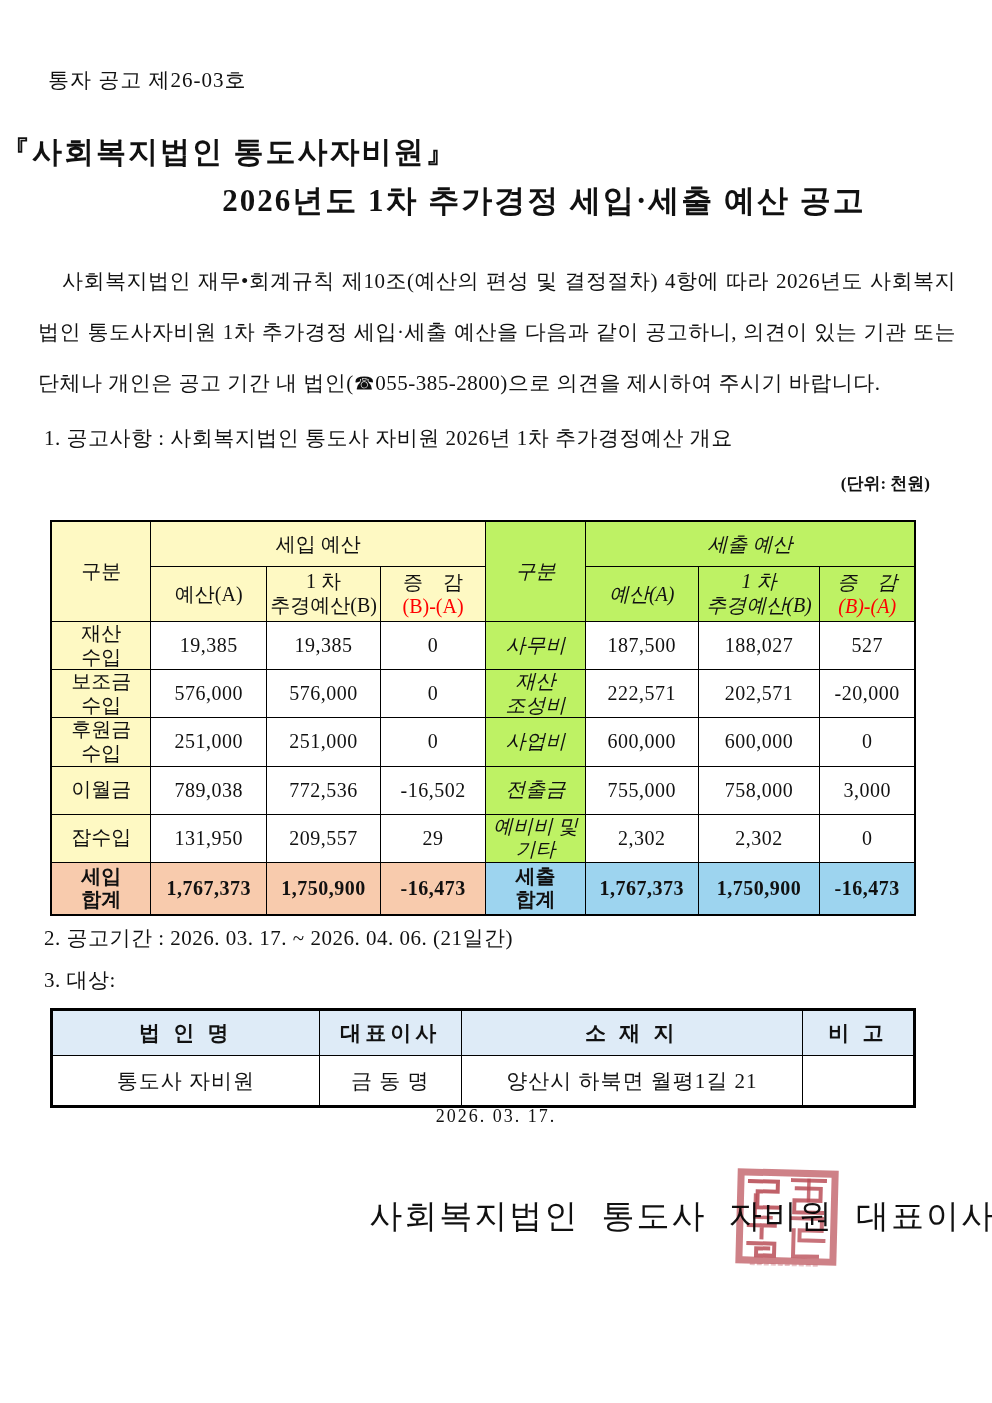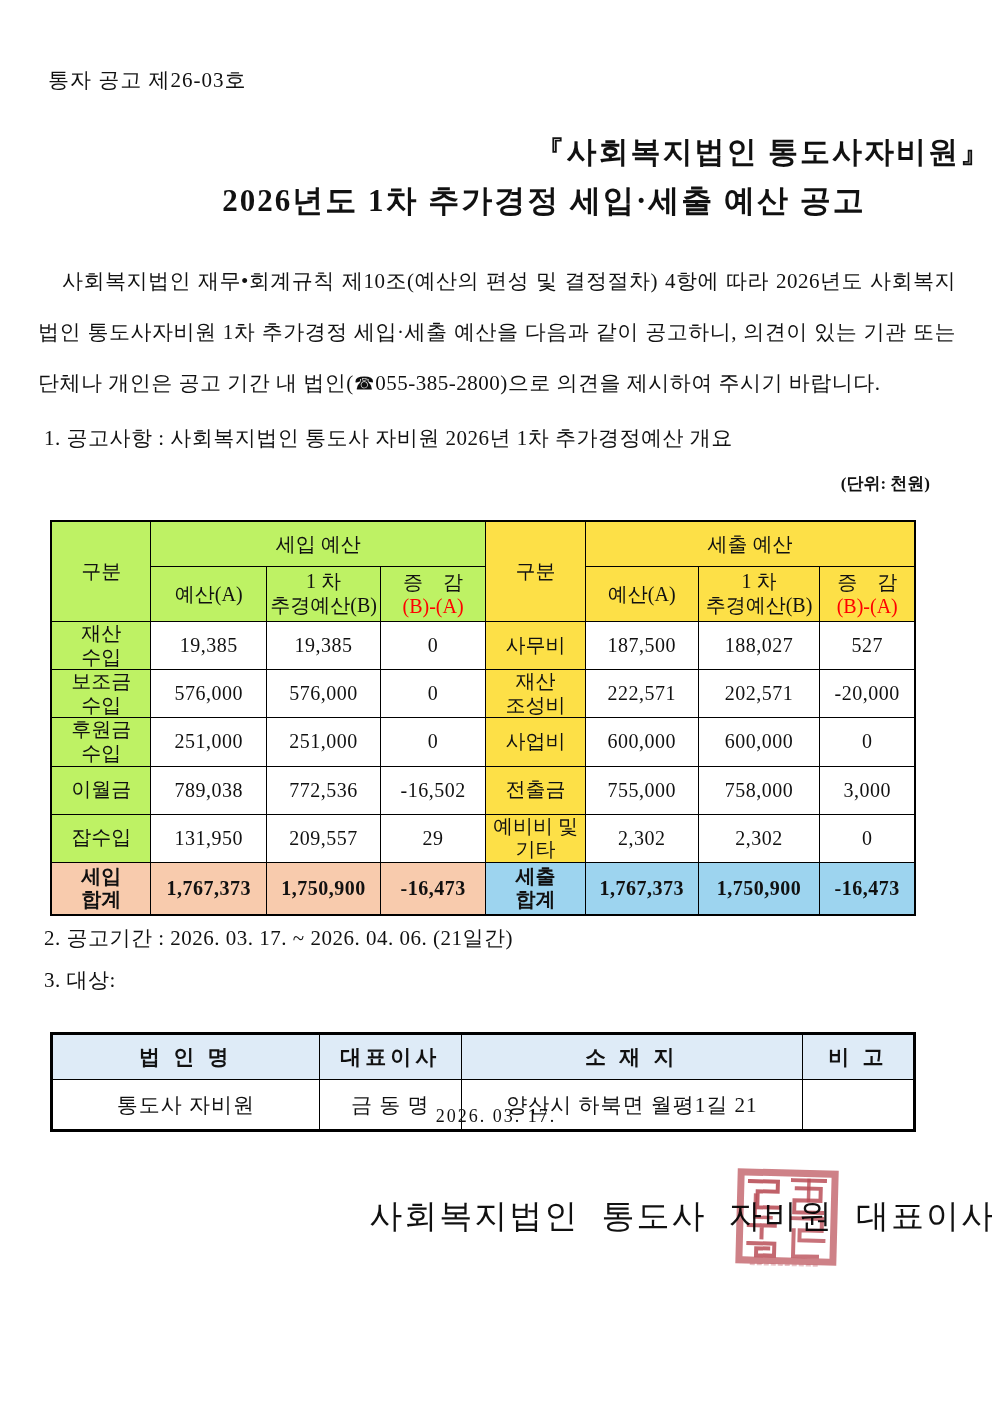--- a/index.html
+++ b/index.html
@@ -5,21 +5,21 @@
   html,body{margin:0;padding:0;background:#ffffff;}
   body{
     width:992px;height:1403px;
     font-family:"Liberation Serif","DejaVu Serif",serif;
     color:#111;
   }
   .page{position:relative;width:992px;height:1403px;background:#fff;overflow:hidden;}
 
   .doc-number{position:absolute;top:66px;left:48px;font-size:21px;letter-spacing:1px;text-align:right;}
 
-  .title1{position:absolute;top:132px;left:0;width:100%;text-align:right;
+  .title1{position:absolute;top:132px;left:0;width:100%;text-align:left;
           font-size:30px;font-weight:700;letter-spacing:2px;}
   .title2{position:absolute;top:180px;left:0;width:100%;text-align:center;
           font-size:31px;font-weight:700;letter-spacing:2px;padding-left:48px;}
 
   .paragraph{position:absolute;top:256px;left:38px;width:918px;
              font-size:21px;line-height:51px;text-align:justify;text-indent:24px;
              letter-spacing:.5px;}
 
   .sec{position:absolute;left:44px;font-size:21px;letter-spacing:.5px;}
   .sec1{top:424px;}
@@ -33,29 +33,29 @@
   table{border-collapse:collapse;table-layout:fixed;width:100%;}
   .budget{border:2.5px solid #000;}
   .budget td{border:1.6px solid #000;text-align:center;vertical-align:middle;
              font-size:20px;padding:0;overflow:hidden;}
   .budget .hrow1 td{height:44px;}
   .budget .hrow2 td{height:54px;}
   .budget .drow td{height:47px;}
   .budget .trow td{height:51px;font-weight:700;}
   .pre{white-space:pre-line;line-height:1.18;}
   .num{text-align:right;padding-right:10px;font-size:19px;letter-spacing:.5px;}
-  .inc{background:#bef264;}
-  .exp{background:#fde047;}
+  .inc{background:#fef9c3;}
+  .exp{background:#bef264;font-style:italic;}
   .tinc{background:#F8CBAD;}
   .texp{background:#9DD4EF;}
   .red{color:#FF0000;}
   .colhead div{line-height:1.2;}
 
   
-  .org-wrap{position:absolute;top:1008px;left:50px;width:866px;margin-top:24px;}
+  .org-wrap{position:absolute;top:1008px;left:50px;width:866px;}
   .org{border:3px solid #000;}
   .org td{border:1.6px solid #000;text-align:center;vertical-align:middle;font-size:21px;}
   .org .ohead td{height:42px;background:#DEEBF7;font-weight:700;letter-spacing:4px;}
   .org .odata td{height:47px;letter-spacing:1px;}
 
   .date-line{position:absolute;top:1106px;left:0;width:100%;text-align:center;
              font-size:18px;letter-spacing:2px;}
 
   .signature{position:absolute;top:1194px;left:4px;width:100%;text-align:right;
              font-size:33px;font-weight:400;letter-spacing:2px;word-spacing:12px;}

